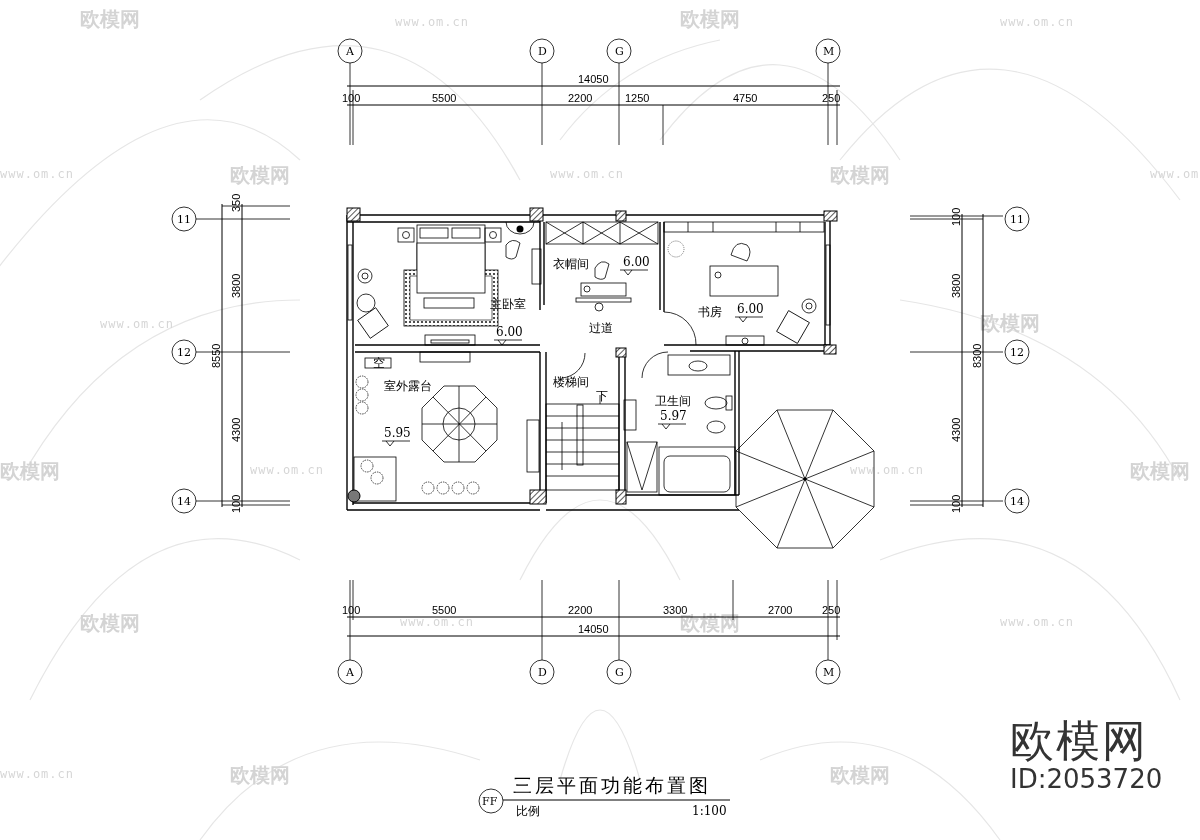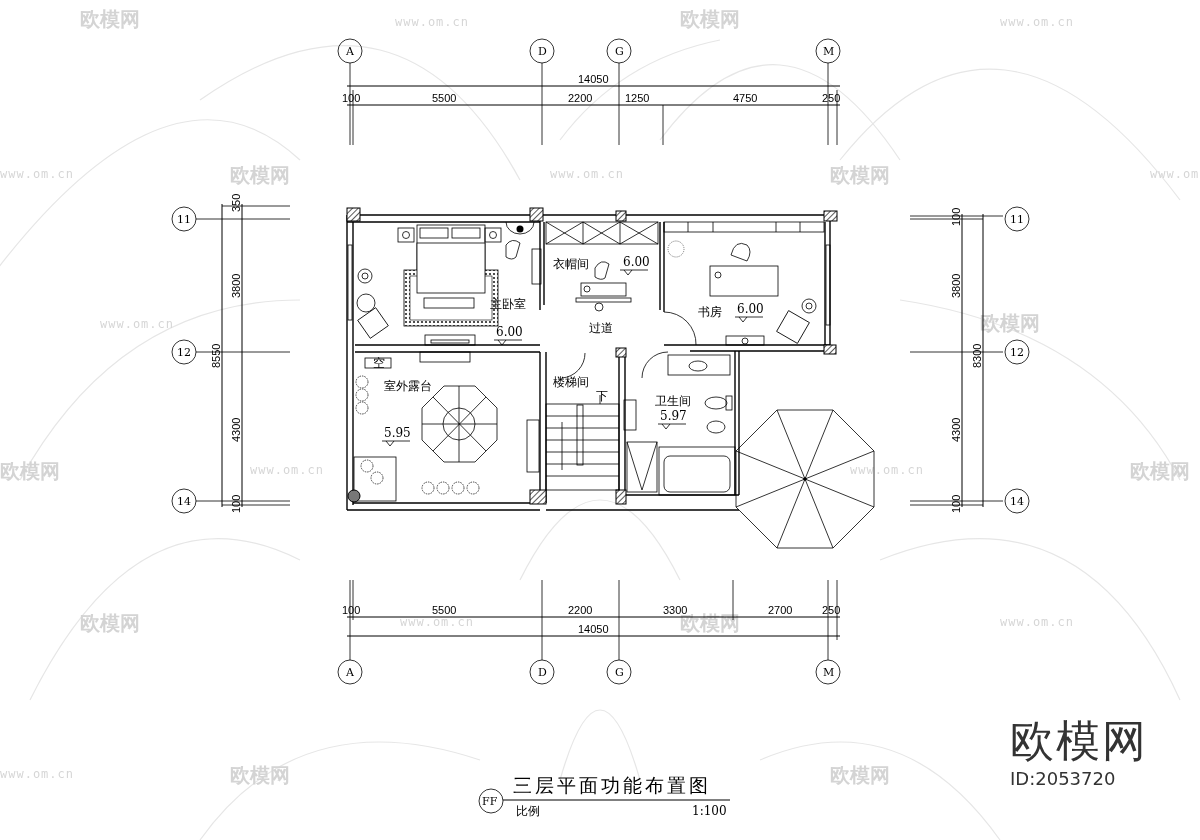--- a/index.html
+++ b/index.html
@@ -14,21 +14,21 @@
   .axis-txt { font-family:"DejaVu Serif", serif; font-size:11px; fill:#000; }
   .wall { stroke:#000; stroke-width:1.4; fill:none; }
   .thin { stroke:#000; stroke-width:0.8; fill:none; }
   .col { fill:url(#hatch); stroke:#000; stroke-width:1; }
   .room { font-family:"DejaVu Serif", serif; font-size:12px; fill:#000; }
   .elev { font-family:"DejaVu Serif", serif; font-size:12px; fill:#000; }
   .title { font-family:"DejaVu Serif", serif; font-size:19px; fill:#000; letter-spacing:3px; }
   .brand { position:absolute; left:1010px; top:718px; color:#333;
            font-family:"DejaVu Sans", sans-serif; }
   .brand .name { font-size:44px; line-height:46px; letter-spacing:2px; }
-  .brand .id { font-size:18px; line-height:30px; }
+  .brand .id { font-size:26px; line-height:30px; }
 </style>
 </head>
 <body>
 
 <svg id="canvas" width="1200" height="840" viewBox="0 0 1200 840" xmlns="http://www.w3.org/2000/svg">
   <defs>
     <pattern id="hatch" width="4" height="4" patternUnits="userSpaceOnUse" patternTransform="rotate(45)">
       <rect width="4" height="4" fill="#ffffff"></rect>
       <line x1="0" y1="0" x2="0" y2="4" stroke="#000" stroke-width="1.3"></line>
     </pattern>

